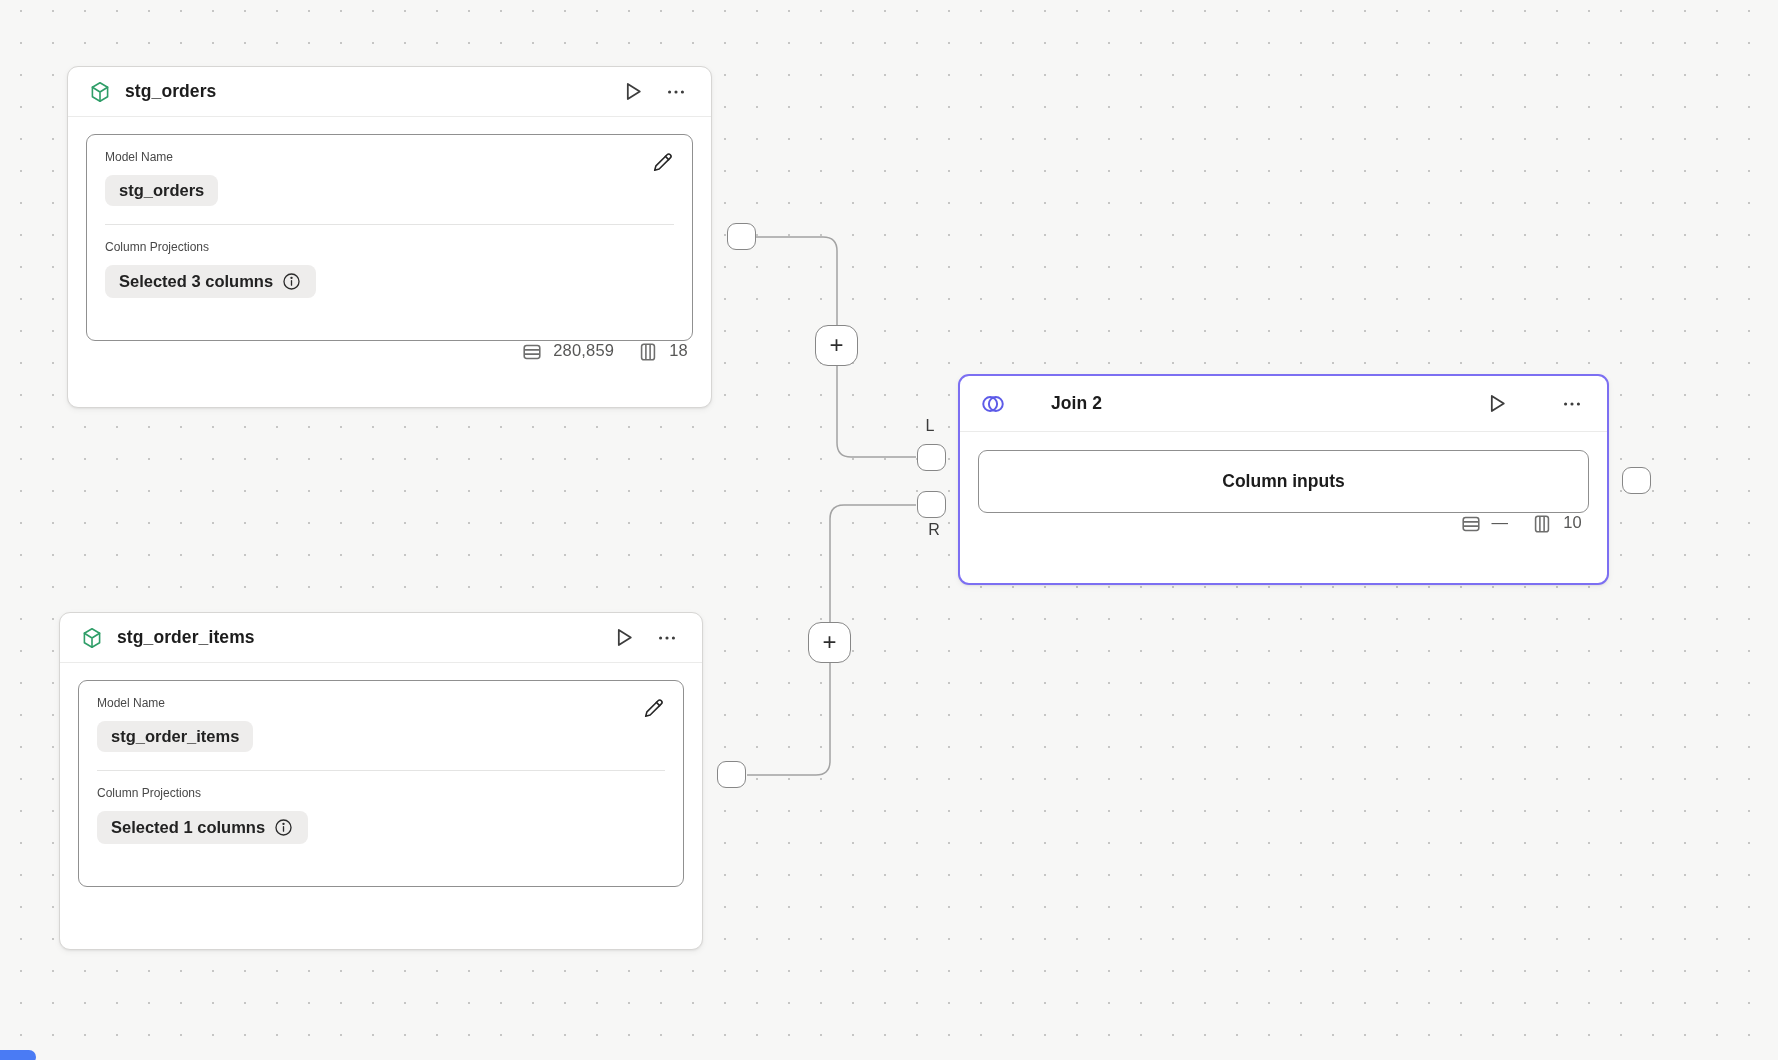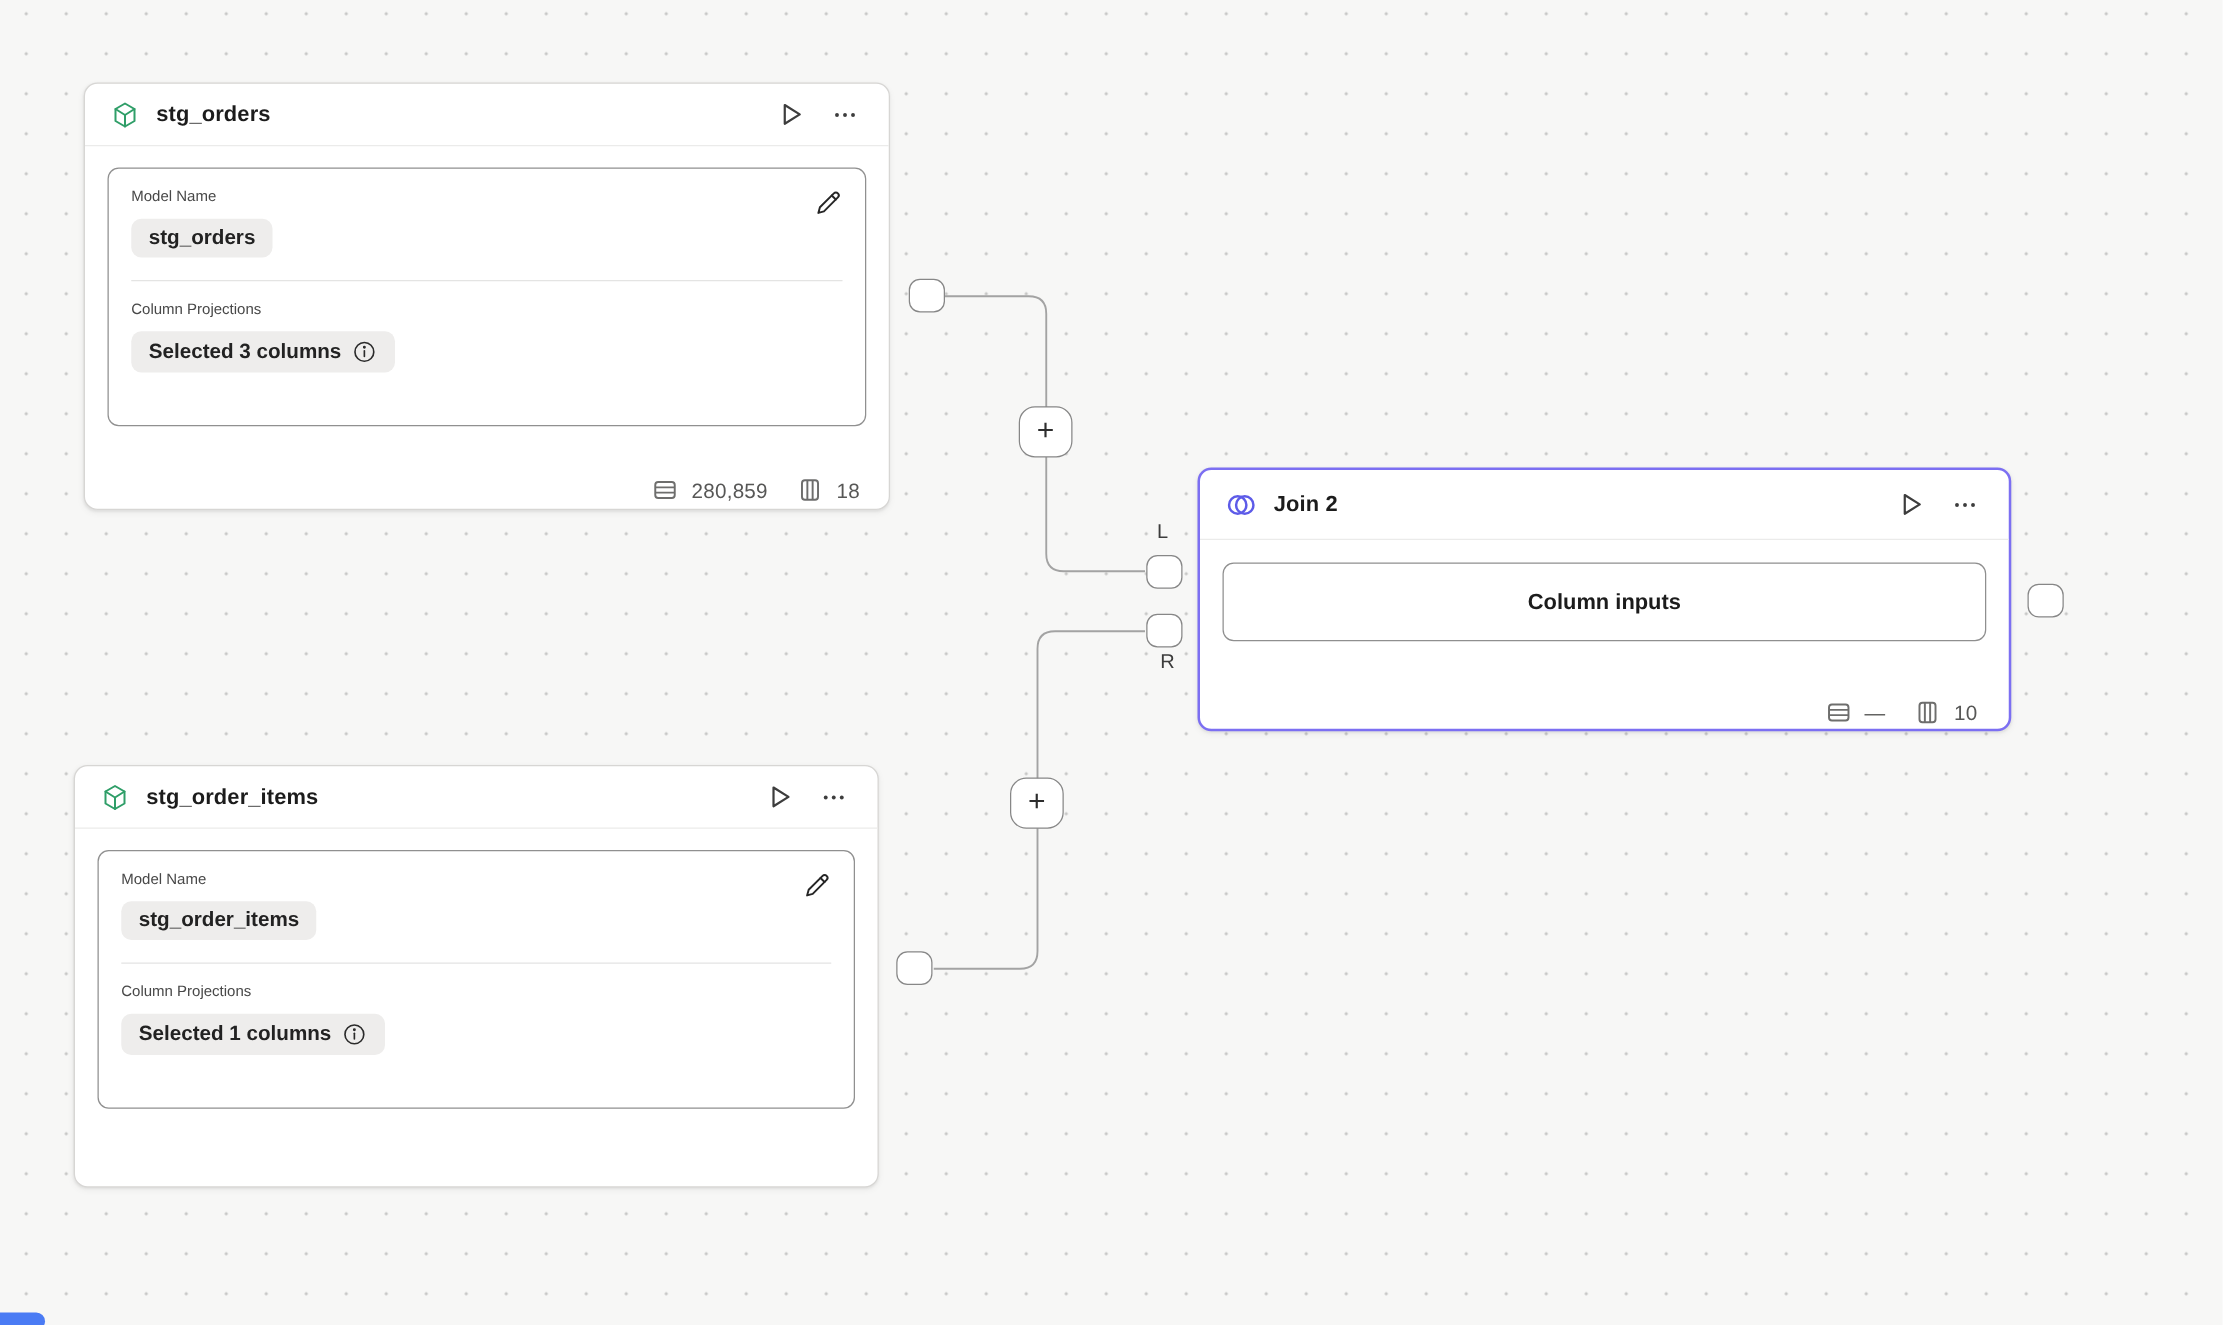--- a/index.html
+++ b/index.html
@@ -23,41 +23,41 @@
     border:1px solid #d7d6d4; border-radius:11px;
     box-shadow:0 1px 2px rgba(0,0,0,.06),0 2px 6px rgba(0,0,0,.05);
     display:flex; flex-direction:column;
   }
   .node.selected { border:2px solid #7c6ff2; }
 
   .node-header {
     display:flex; align-items:center; flex:0 0 50px;
     padding:0 22px 0 20px; border-bottom:1px solid #ebebea;
   }
-  .node.selected .node-header { flex:0 0 56px; }
+  .node.selected .node-header { flex:0 0 56px;gap:32px; }
   .node-icon { display:flex; margin-right:13px; }
   .node-title { flex:1; font-size:17.5px; font-weight:600; color:#1c1c1c; letter-spacing:.1px; }
   .icon-btn { background:none; border:none; display:flex; align-items:center; cursor:pointer; padding:2px; }
   .icon-btn + .icon-btn { margin-left:16px; }
 
   .config-card {
     margin:17px 18px 0; border:1px solid #909090; border-radius:9px;
     padding:15px 18px 18px; position:relative; height:207px; overflow:hidden;
   }
   .field-label { font-size:12px; color:#484848; margin-bottom:11px; }
   .badge {
     display:inline-flex; align-items:center; gap:8px;
     background:#eeedec; border-radius:8px; padding:6px 14px;
     font-size:16.5px; font-weight:600; color:#222;
   }
   .card-divider { border:none; border-top:1px solid #e4e4e3; margin:18px 0 15px; }
   .edit-btn { position:absolute; top:13px; right:15px; }
 
   .node-footer {
-    flex:1; display:flex; align-items:flex-end; justify-content:flex-end;
+    flex:1; display:flex; align-items:flex-start; justify-content:flex-end;
     gap:10px; padding:0 23px 4px 0;
   }
   .stat-num { font-size:16.5px; color:#575756; letter-spacing:.2px; }
   .stat-gap { margin-left:13px; }
 
   .combine-btn {
     margin:18px 18px 0; height:63px; background:#fff;
     border:1px solid #8f8f8f; border-radius:9px;
     display:flex; align-items:center; justify-content:center;
     font-family:inherit; font-size:17.5px; font-weight:600; color:#1c1c1c; cursor:pointer;

